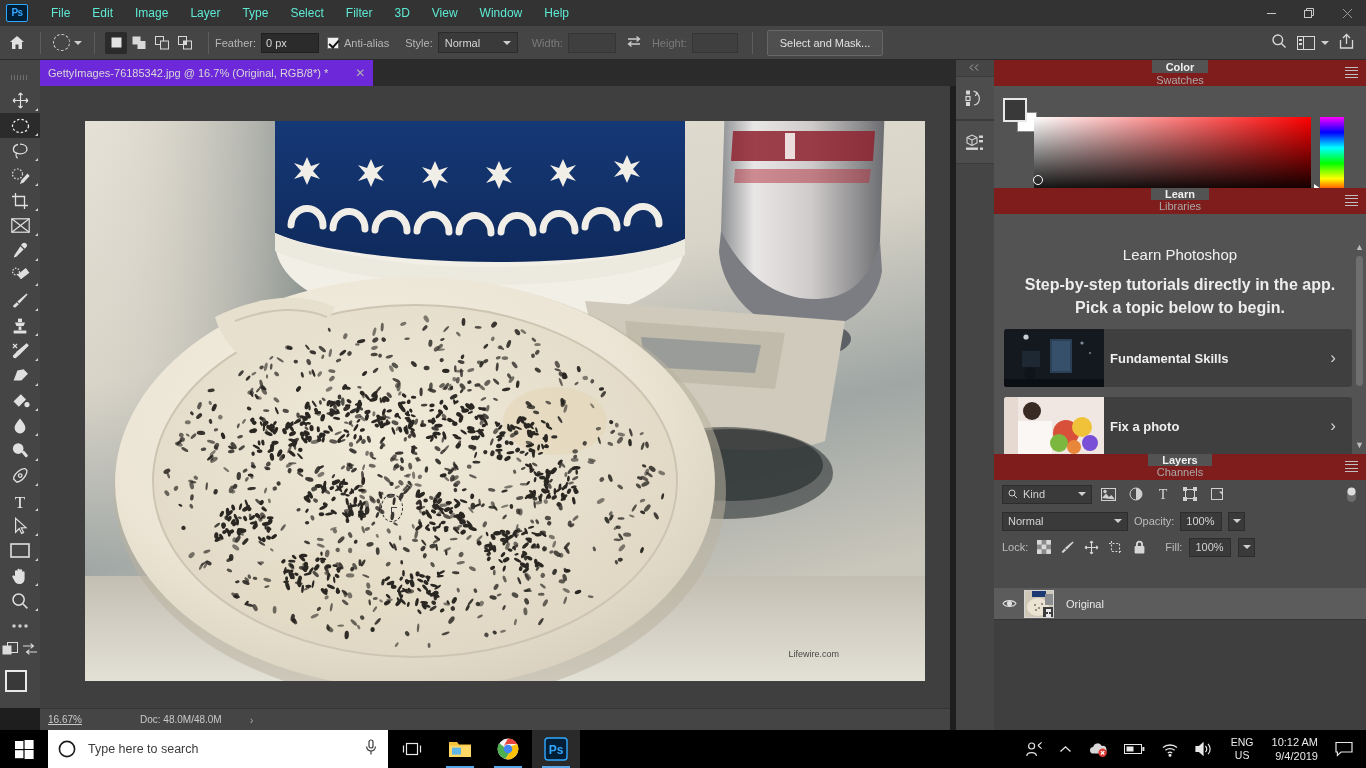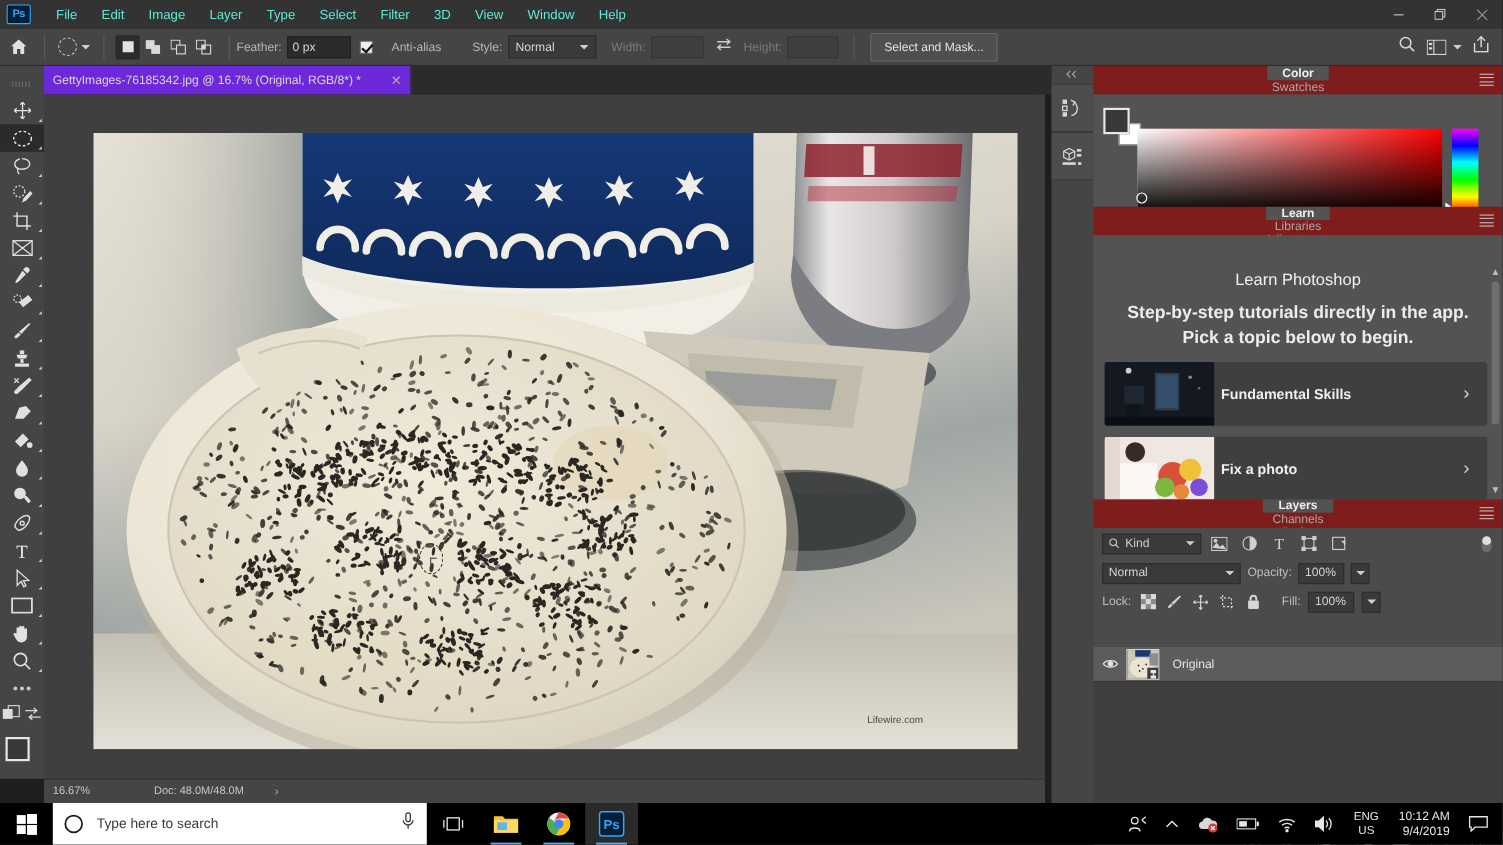--- a/index.html
+++ b/index.html
@@ -149,21 +149,21 @@
   .canvas-vscroll {
     position: absolute; right: 0; top: 0; width: 12px; height: 622px; background: #3f3f3f;
   }
 
   
   .statusbar {
     position: absolute; left: 40px; top: 708px; width: 910px; height: 22px;
     background: #454545; display: flex; align-items: center;
     color: #c9c9c9; font-size: 10px; border-top: 1px solid #353535;
   }
-  .statusbar .zoomval { width: 60px; padding-left: 8px; }
+  .statusbar .zoomval { width: 60px; padding-left: 8px; text-decoration: underline; }
   .statusbar .docinfo { padding-left: 40px; }
   .statusbar .arrow { padding-left: 28px; color: #aaa; font-size: 11px; }
 
   
   .rail {
     position: absolute; left: 956px; top: 60px; width: 38px; height: 670px;
     background: #454545;
   }
   .rail-collapse { height: 16px; color: #b0b0b0; font-size: 10px; text-align: center; letter-spacing:-1px; }
   .rail-btn {
@@ -373,21 +373,21 @@
             <rect x="5.5" y="5" width="8" height="8"></rect>
           <rect x="5.5" y="5" width="3" height="3.5" fill="#d9d9d9" stroke="none"></rect>
         </svg>
       </div>
     </div>
     <div class="opt-sep" style="margin-left:12px"></div>
     <div class="opt-label">Feather:</div>
     <div class="opt-input" style="width:58px">0 px</div>
     <div class="checkwrap">
       <div class="checkbox"></div>
-      <span class="opt-label" style="margin:12px">Anti-alias</span>
+      <span class="opt-label" style="margin:0">Anti-alias</span>
     </div>
     <div class="opt-label" style="margin-left:8px">Style:</div>
     <div class="opt-select">
       <span>Normal</span>
       <span class="caret-down"></span>
     </div>
     <div class="opt-label dim" style="margin-left:14px">Width:</div>
     <div class="opt-input blank" style="width:48px"></div>
     <div style="margin:0 10px">
       <svg width="16" height="14" viewBox="0 0 16 14" fill="none" stroke="#cccccc" stroke-width="1.3">

